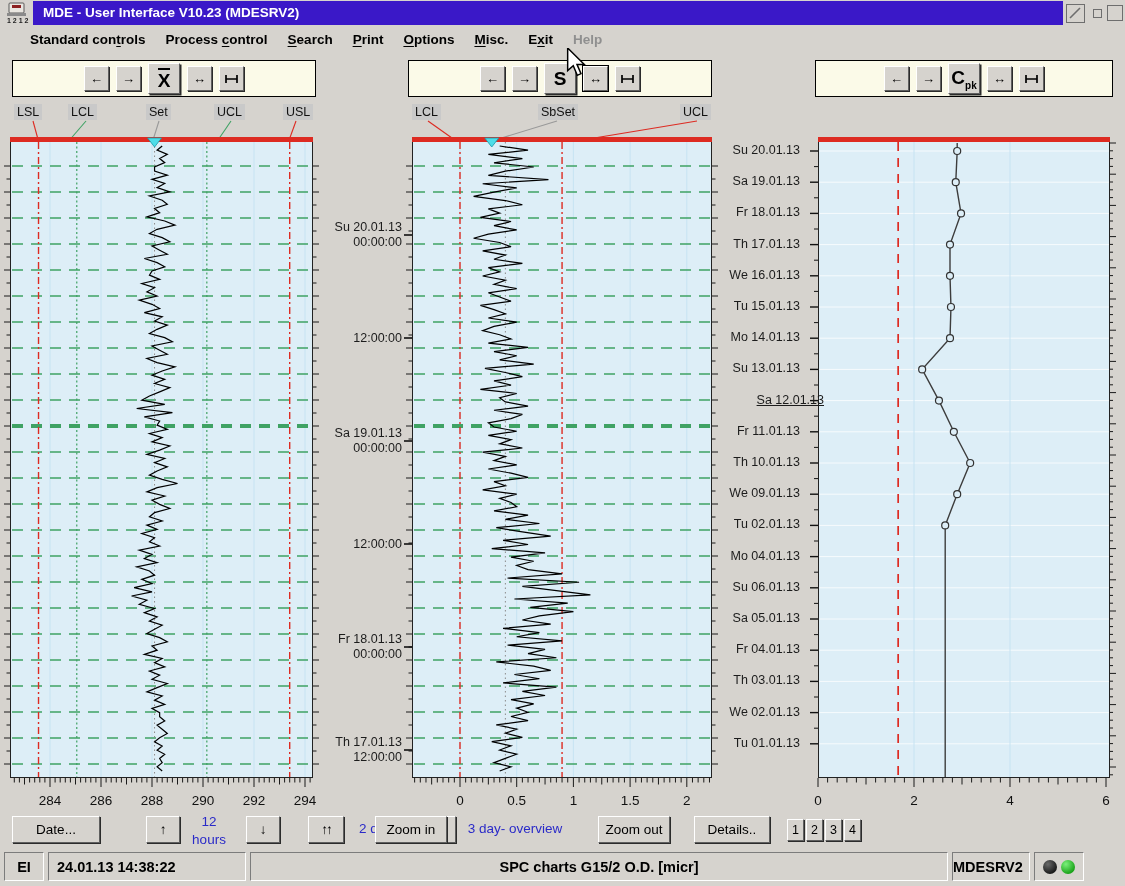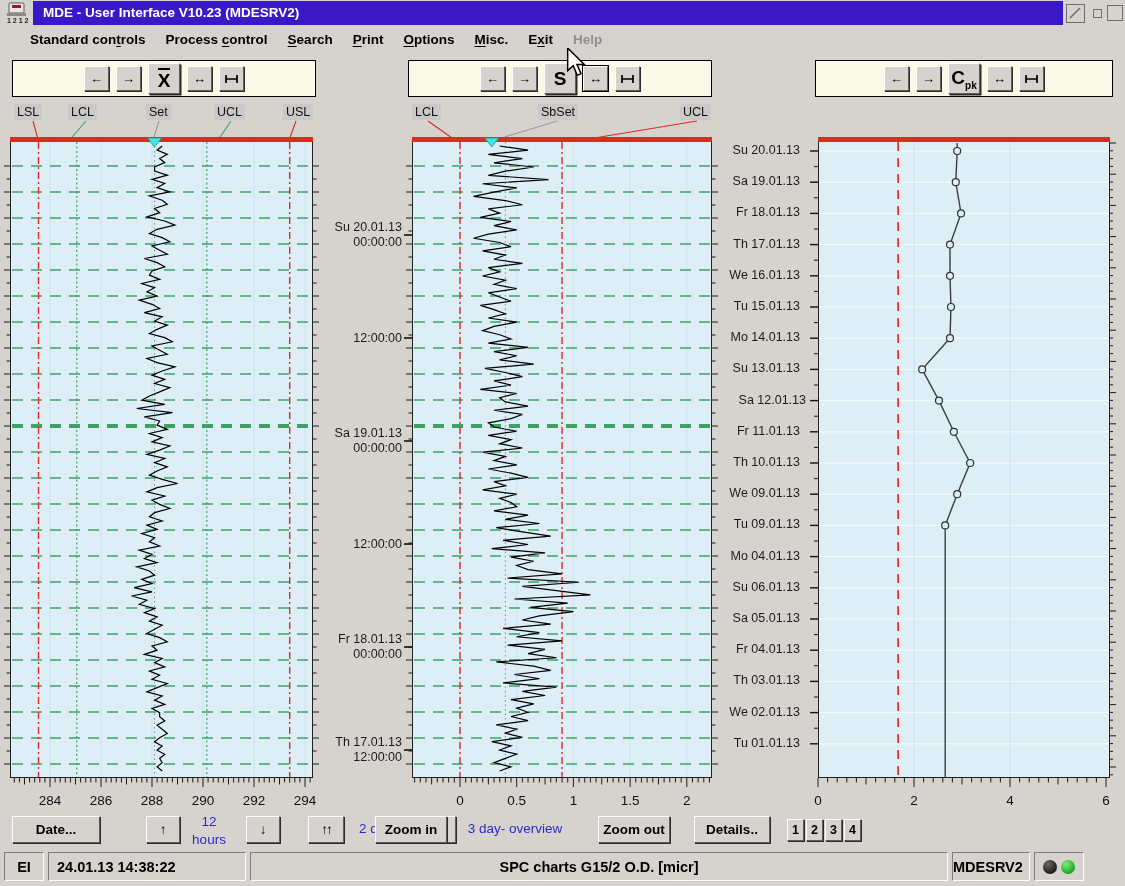--- a/index.html
+++ b/index.html
@@ -27,21 +27,21 @@
   .tb-btn.main{width:32px;height:31px;font-size:19px;box-shadow:1.5px 1.5px 0 #2b2b2b;}
   .tb-btn.focused{outline:1.7px solid #000;outline-offset:0px;}
   .xo{border-top:2.2px solid #000;line-height:1;padding-top:1px;}
   .cpk sub{font-size:10px;font-weight:bold;}
   
   .chip{position:absolute;top:104px;background:#c9c9c9;color:#111;font-size:12.5px;padding:1px 3px;}
   
   .chart-svg{position:absolute;top:137px;}
   .axis-note{position:absolute;color:#1c1c1c;font-size:12.5px;line-height:15px;text-align:right;white-space:pre;}
   
-  .ctl{position:absolute;top:816px;height:27px;font-size:13.5px;font-weight:bold;}
+  .ctl{position:absolute;top:816px;height:27px;font-size:13.5px;font-weight:normal;}
   .bluecap{position:absolute;color:#2a2ac8;font-size:13.5px;text-align:center;line-height:18px;}
   .pagebtn{width:17px;height:22px;top:819px;font-size:12.5px;}
   
   .sunken{position:absolute;top:852px;height:29px;background:#d6d3ce;border:1.5px solid;
           border-color:#7c7c7c #ffffff #ffffff #7c7c7c;box-sizing:border-box;
           display:flex;align-items:center;font-size:14.5px;font-weight:bold;color:#000;}
   .led{width:14px;height:14px;border-radius:50%;display:inline-block;}
   #overlay-leaders,#cursor{position:absolute;pointer-events:none;}
 </style>
 </head>
@@ -770,25 +770,25 @@
     </div>
   <div id="daylabels">
       <div class="axis-note" style="left: 716px; width: 84px; top: 143px;">Su 20.01.13</div>
       <div class="axis-note" style="left: 716px; width: 84px; top: 174.2px;">Sa 19.01.13</div>
       <div class="axis-note" style="left: 716px; width: 84px; top: 205.4px;">Fr 18.01.13</div>
       <div class="axis-note" style="left: 716px; width: 84px; top: 236.6px;">Th 17.01.13</div>
       <div class="axis-note" style="left: 716px; width: 84px; top: 267.8px;">We 16.01.13</div>
       <div class="axis-note" style="left: 716px; width: 84px; top: 299px;">Tu 15.01.13</div>
       <div class="axis-note" style="left: 716px; width: 84px; top: 330.2px;">Mo 14.01.13</div>
       <div class="axis-note" style="left: 716px; width: 84px; top: 361.4px;">Su 13.01.13</div>
-      <div class="axis-note" style="left: 722px; width: 84px; top: 392.6px;">Sa 12.01.13</div>
+      <div class="axis-note" style="left: 740px; width: 84px; top: 392.6px; text-decoration: underline;">Sa 12.01.13</div>
       <div class="axis-note" style="left: 716px; width: 84px; top: 423.8px;">Fr 11.01.13</div>
       <div class="axis-note" style="left: 716px; width: 84px; top: 455px;">Th 10.01.13</div>
       <div class="axis-note" style="left: 716px; width: 84px; top: 486.2px;">We 09.01.13</div>
-      <div class="axis-note" style="left: 716px; width: 84px; top: 517.4px;">Tu 09.01.13</div>
+      <div class="axis-note" style="left: 716px; width: 84px; top: 517.4px;">Tu 02.01.13</div>
       <div class="axis-note" style="left: 716px; width: 84px; top: 548.6px;">Mo 04.01.13</div>
       <div class="axis-note" style="left: 716px; width: 84px; top: 579.8px;">Su 06.01.13</div>
       <div class="axis-note" style="left: 716px; width: 84px; top: 611px;">Sa 05.01.13</div>
       <div class="axis-note" style="left: 716px; width: 84px; top: 642.2px;">Fr 04.01.13</div>
       <div class="axis-note" style="left: 716px; width: 84px; top: 673.4px;">Th 03.01.13</div>
       <div class="axis-note" style="left: 716px; width: 84px; top: 704.6px;">We 02.01.13</div>
       <div class="axis-note" style="left: 716px; width: 84px; top: 735.8px;">Tu 01.01.13</div>
     </div>
 
   <div class="btn ctl" style="left:12px;width:88px;">Date...</div>

